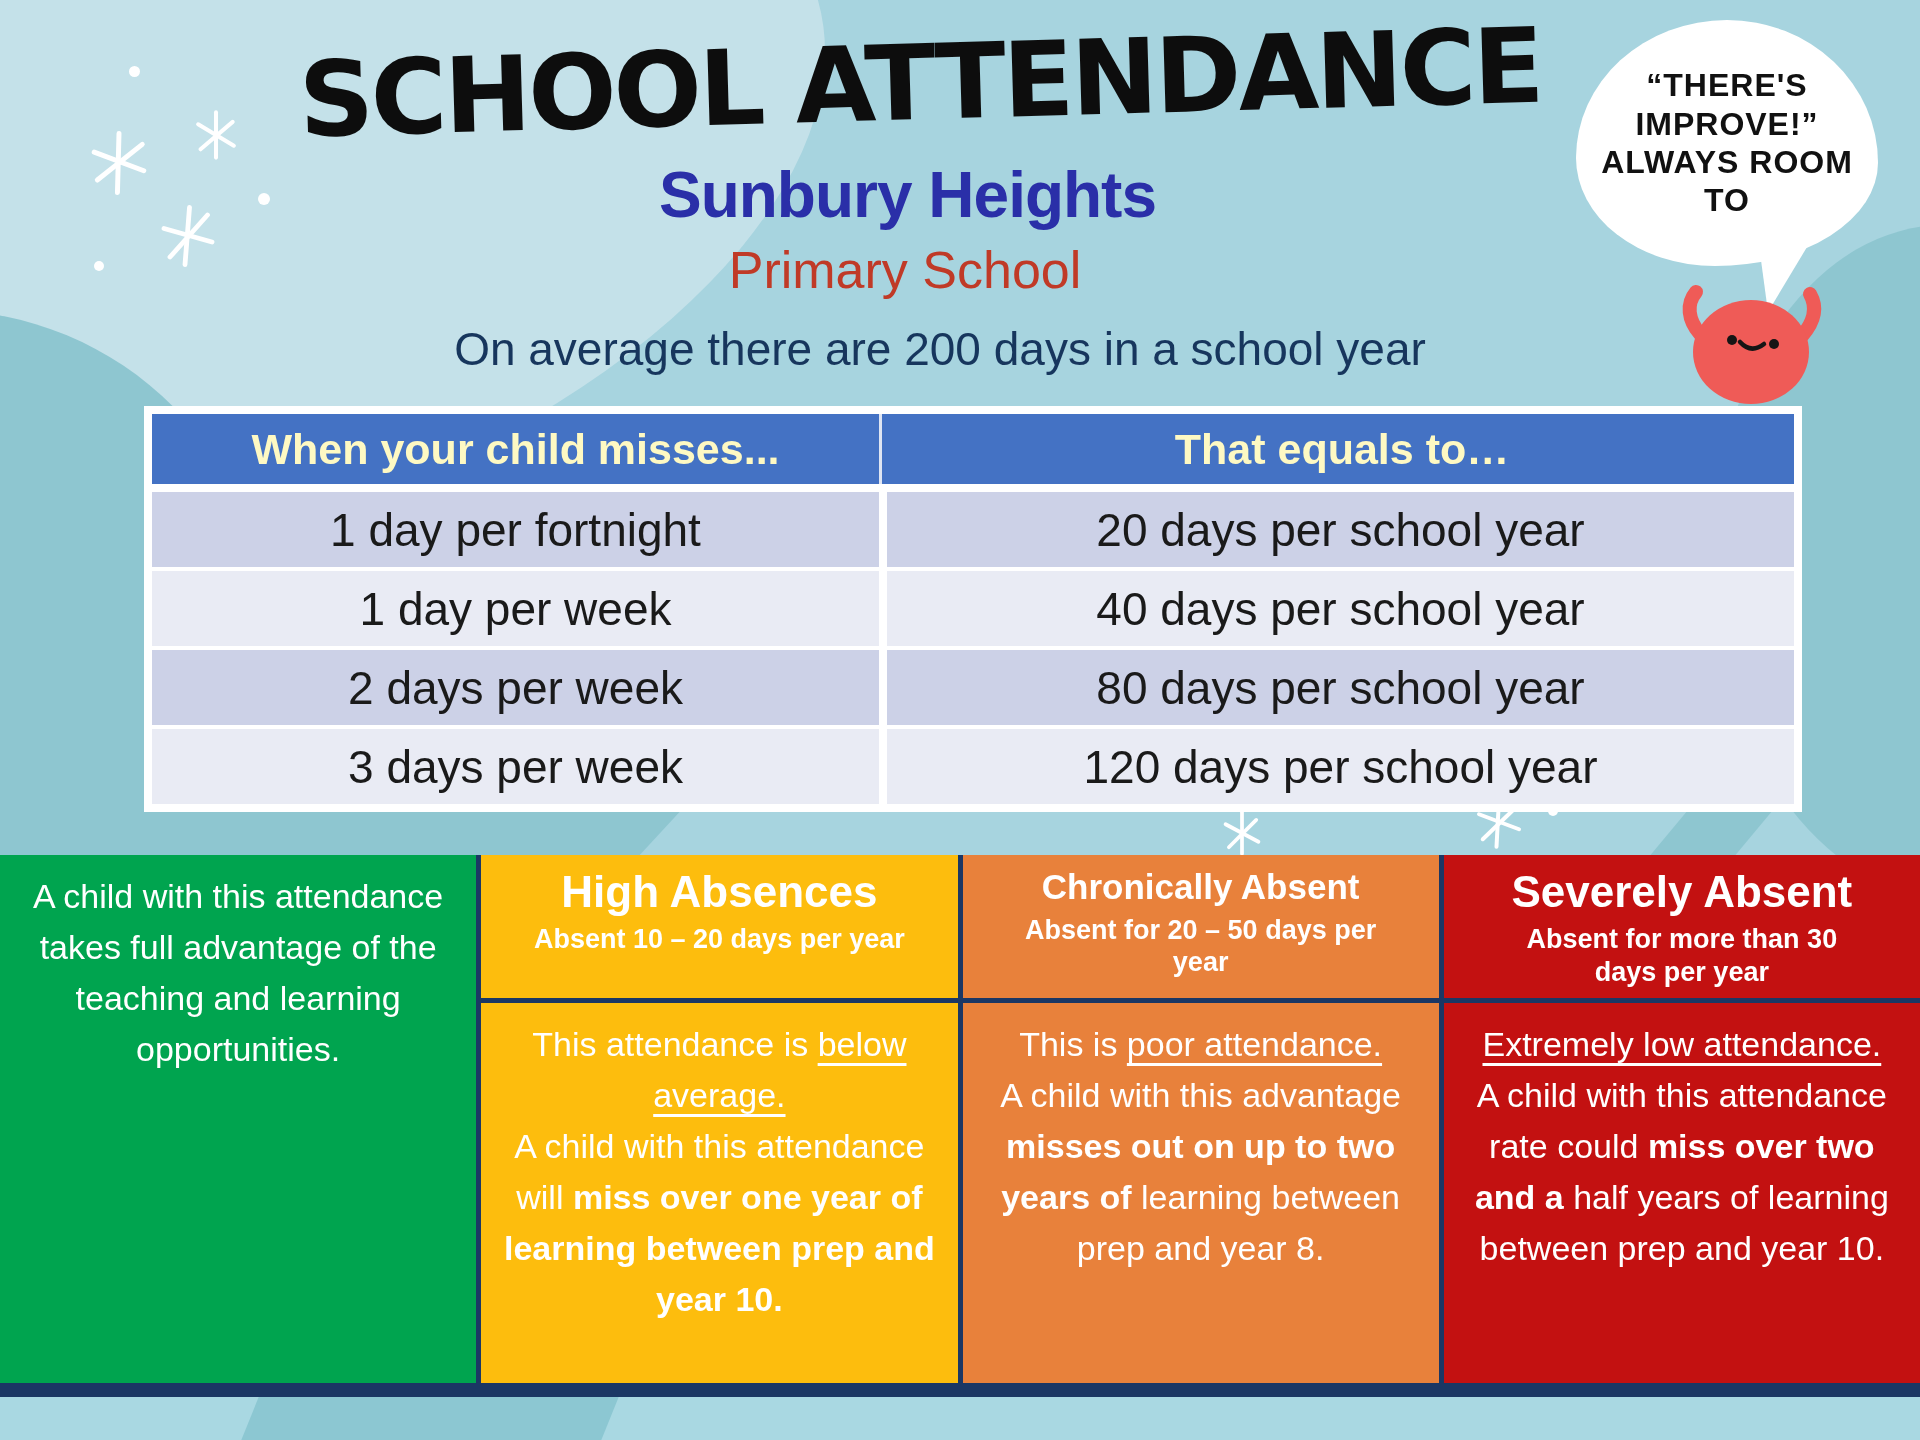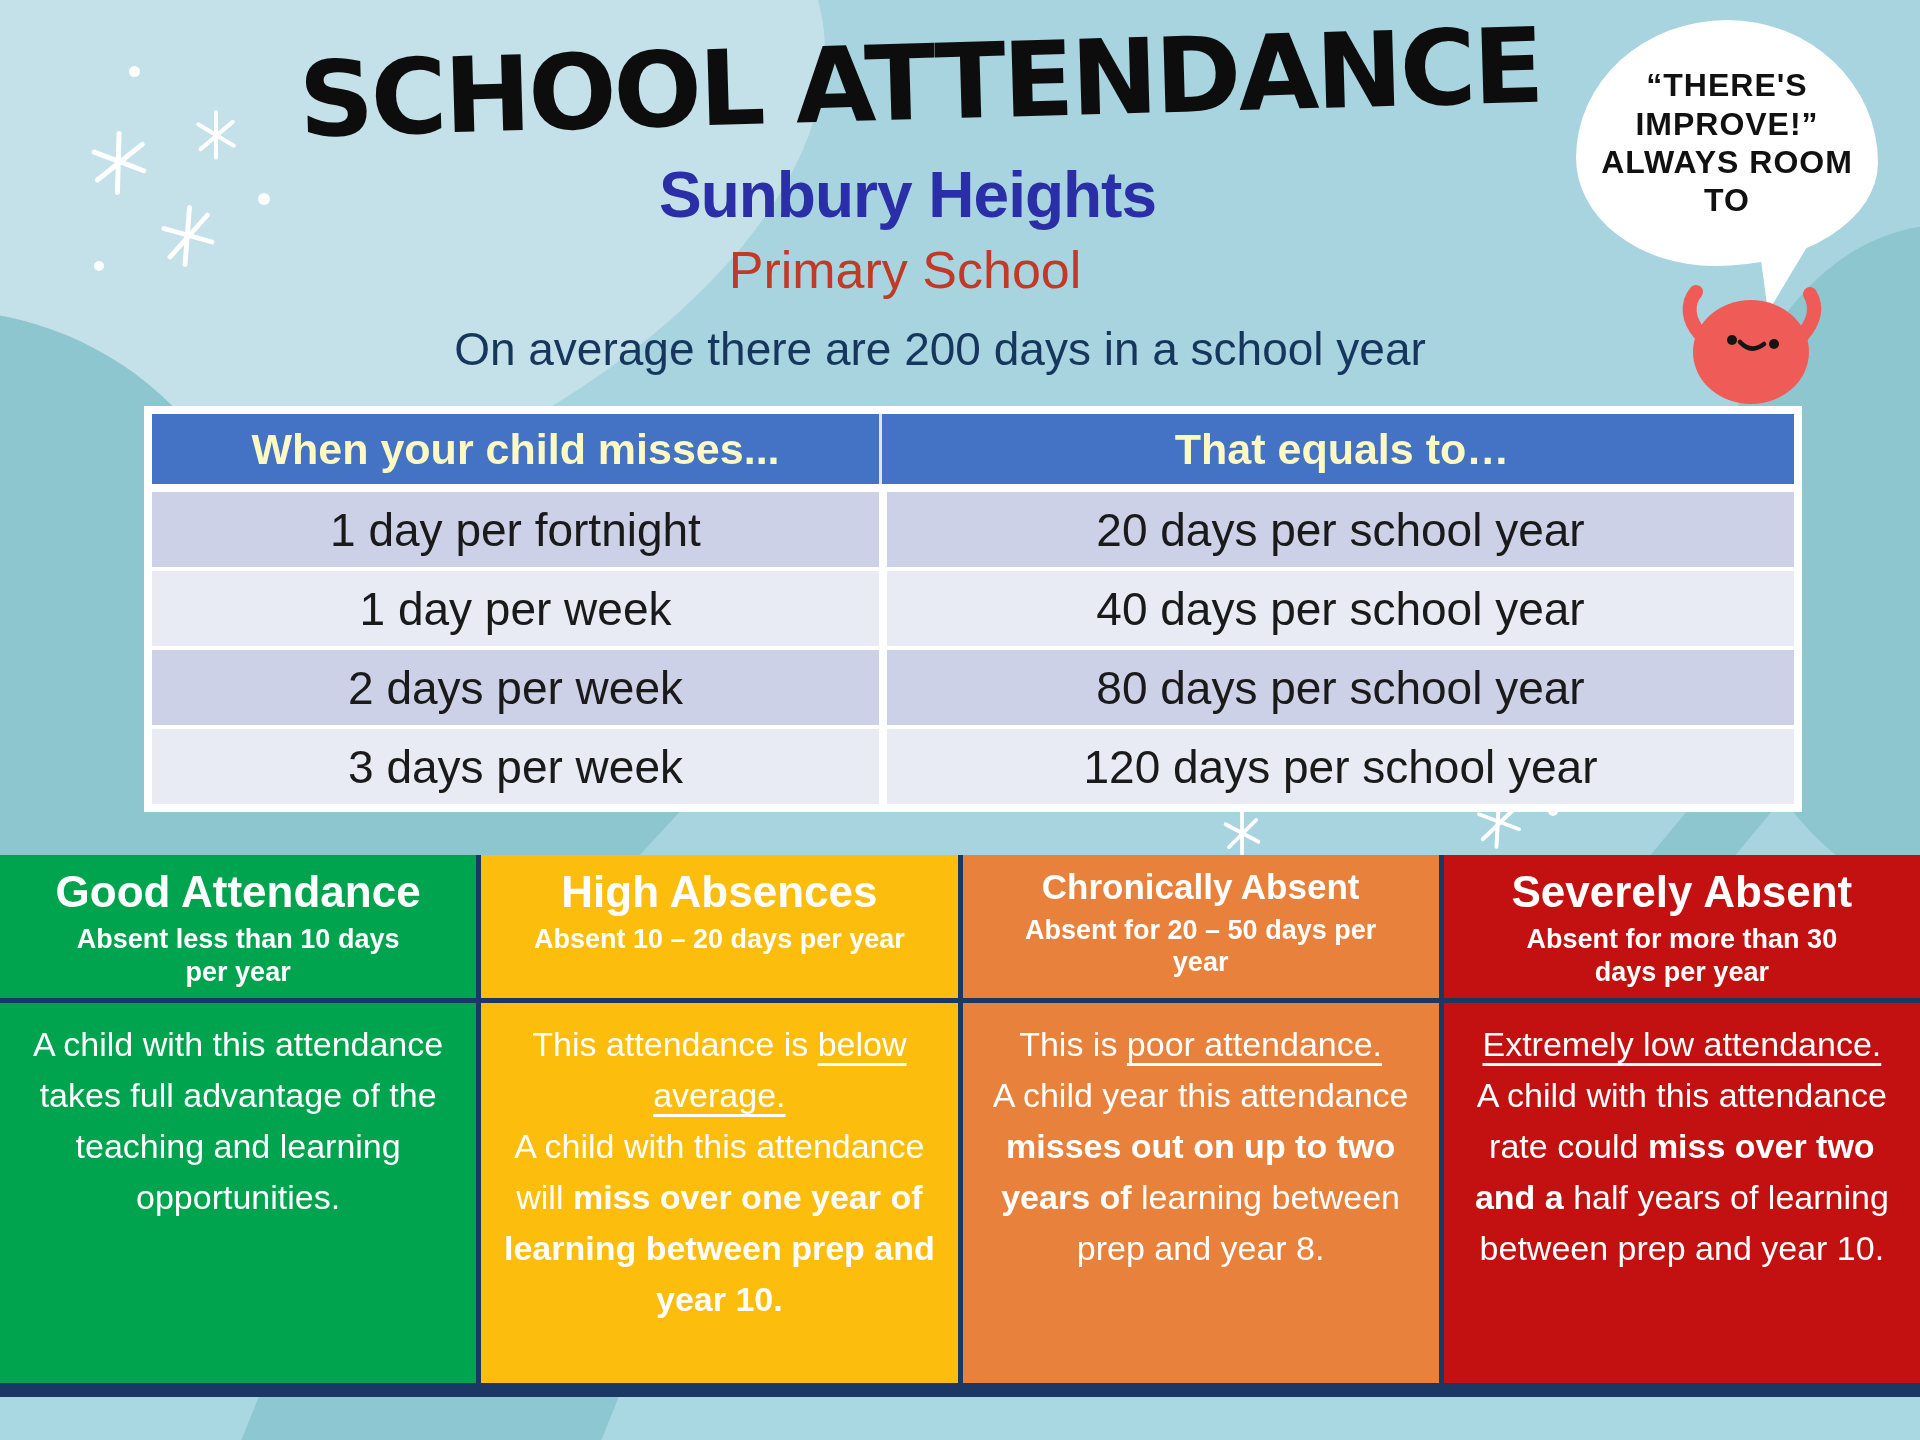--- a/index.html
+++ b/index.html
@@ -237,41 +237,37 @@
     <div class="t-row even">
       <div class="t-cell t-c1">3 days per week</div>
       <div class="t-sep"></div>
       <div class="t-cell t-c2">120 days per school year</div>
     </div>
   </div>
 
   <div class="columns-wrap">
 
     <div class="col">
-      <div class="col-header" style="background-color: rgb(0, 164, 79);">
-        <div class="col-title">Good Attendance</div>
-        <div class="col-subtitle">Absent less than 10 days per year</div>
-      </div>
       <div class="col-body" style="background-color: rgb(0, 164, 79);"><span>A child with this attendance takes full advantage of the teaching and learning opportunities.</span></div>
     </div>
 
     <div class="col">
       <div class="col-header" style="background-color: rgb(253, 189, 13);">
         <div class="col-title">High Absences</div>
         <div class="col-subtitle">Absent 10 – 20 days per year</div>
       </div>
       <div class="col-body" style="background-color: rgb(253, 189, 13);"><span>This attendance is </span><u>below average.</u><br><span>A child with this attendance will </span><b>miss over one year of learning between prep and year 10.</b></div>
     </div>
 
     <div class="col">
       <div class="col-header" style="background-color: rgb(232, 129, 59);">
         <div class="col-title">Chronically Absent</div>
         <div class="col-subtitle">Absent for 20 – 50 days per year</div>
       </div>
-      <div class="col-body" style="background-color: rgb(232, 129, 59);"><span>This is </span><u>poor attendance.</u><br><span>A child year this attendance </span><b>misses out on up to two years of</b><span> learning between prep and year 8.</span></div>
+      <div class="col-body" style="background-color: rgb(232, 129, 59);"><span>This is </span><u>poor attendance.</u><br><span>A child with this advantage </span><b>misses out on up to two years of</b><span> learning between prep and year 8.</span></div>
     </div>
 
     <div class="col">
       <div class="col-header" style="background-color: rgb(195, 17, 17);">
         <div class="col-title">Severely Absent</div>
         <div class="col-subtitle">Absent for more than 30 days per year</div>
       </div>
       <div class="col-body" style="background-color: rgb(195, 17, 17);"><u>Extremely low attendance.</u><br><span>A child with this attendance rate could </span><b>miss over two and a</b><span> half years of learning between prep and year 10.</span></div>
     </div>
 

